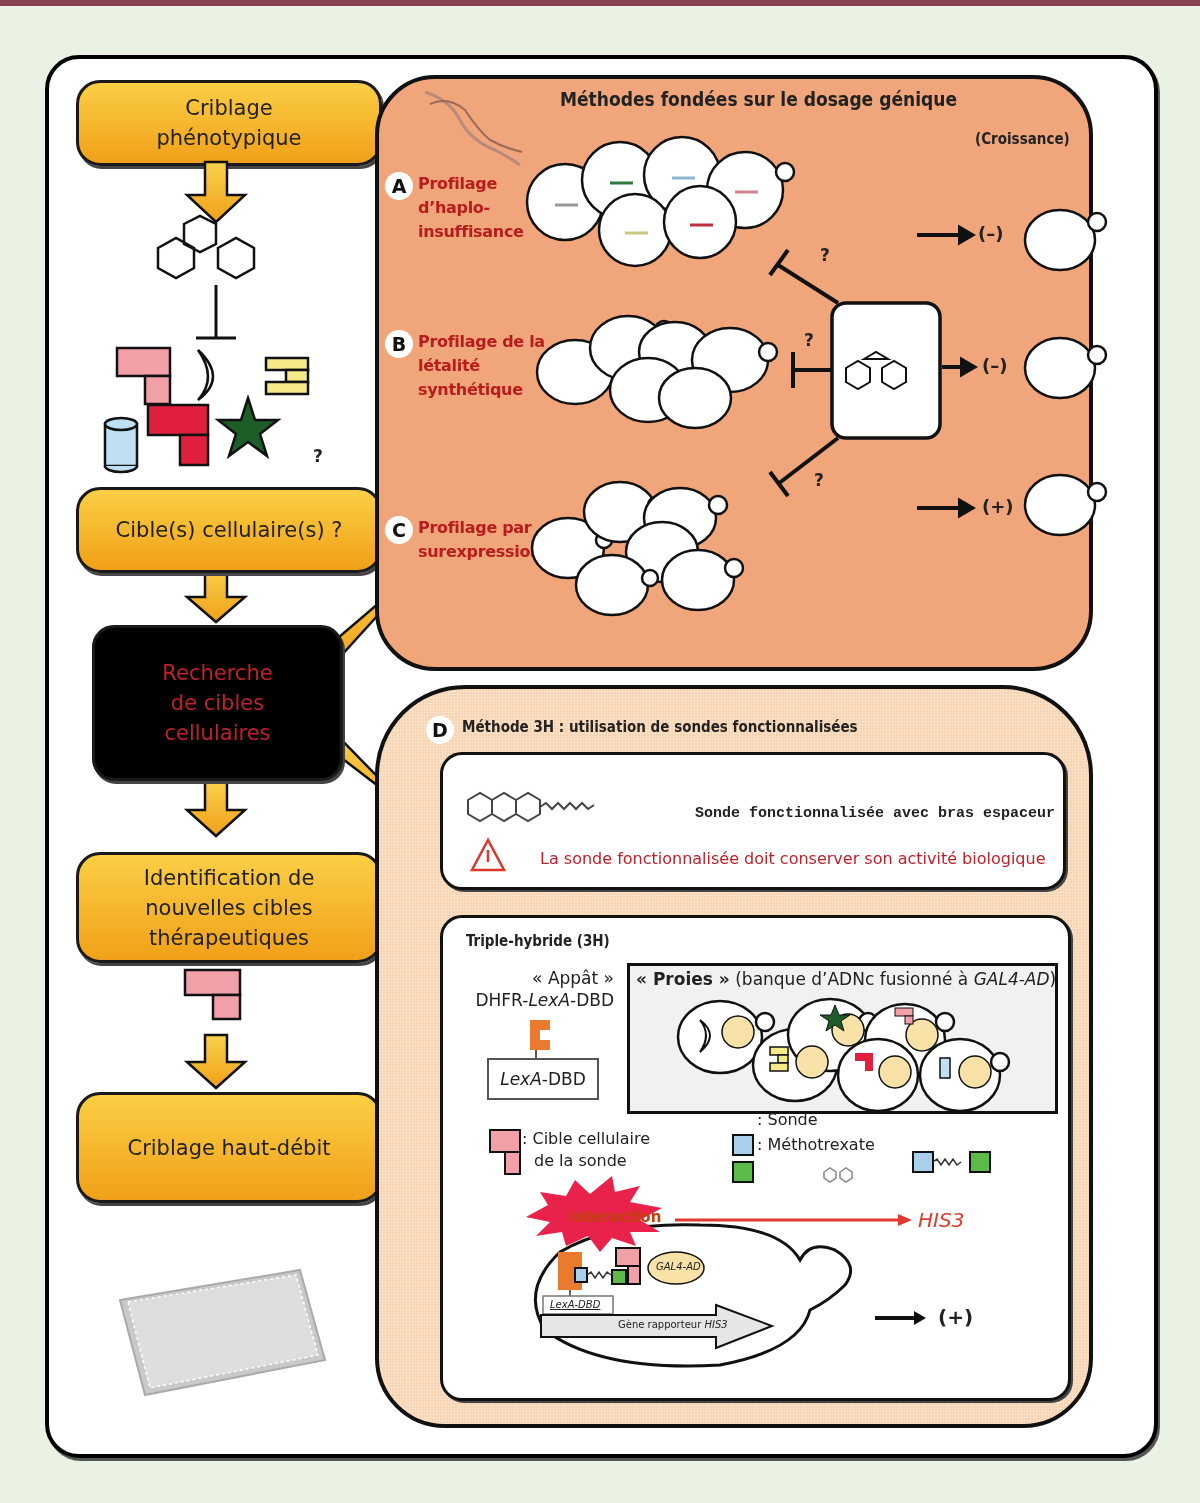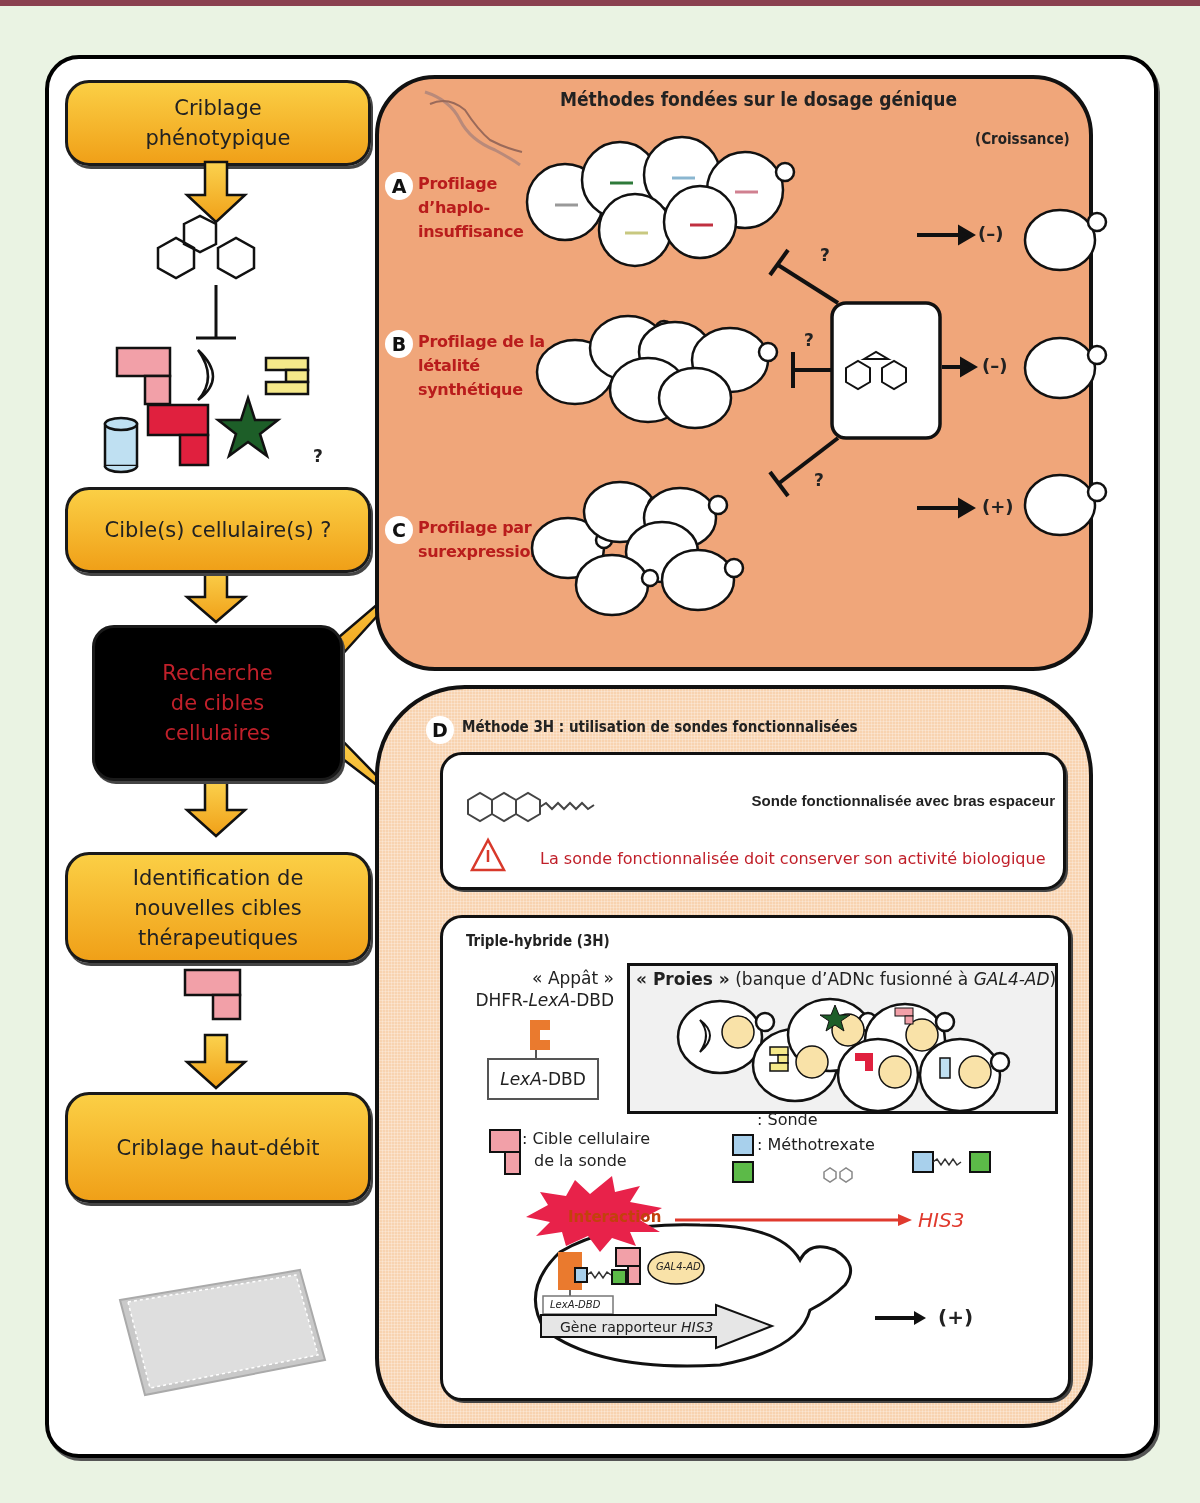--- a/index.html
+++ b/index.html
@@ -1,24 +1,24 @@
 <!DOCTYPE html>
 <html><head>
 <meta charset="utf-8">
 <style>
   html,body{margin:0;padding:0;}
   body{width:1200px;height:1503px;background:#eaf3e3;position:relative;overflow:hidden;font-family:"DejaVu Sans",sans-serif;}
   .topbar{position:absolute;left:0;top:0;width:1200px;height:6px;background:#8a4150;}
   .outer{position:absolute;left:45px;top:55px;width:1105px;height:1395px;background:#fff;border:4px solid #000;border-radius:34px;box-shadow:2px 3px 0 #555;}
-  .obox{position:absolute;background:linear-gradient(#fbcf45,#f0a018);border:3px solid #1a1a1a;border-radius:24px;box-shadow:2px 3px 0 #444;display:flex;align-items:center;justify-content:center;text-align:center;font-family:"DejaVu Sans",sans-serif;font-size:21px;color:#222;line-height:30px;white-space:pre-line;}
+  .obox{position:absolute;background:linear-gradient(#fbcf45,#f0a018);border:3px solid #1a1a1a;border-radius:24px;box-shadow:2px 3px 0 #444;display:flex;align-items:center;justify-content:center;text-align:center;font-family:"DejaVu Sans",sans-serif;font-size:21px;color:#222;line-height:30px;white-space:pre-line;margin-left:11px;}
   .wbox{position:absolute;background:#000000;border:3px solid #1a1a1a;border-radius:22px;box-shadow:2px 3px 0 #444;display:flex;align-items:center;justify-content:center;text-align:center;font-size:21px;color:#c0202a;line-height:30px;white-space:pre-line;}
   .panelA{position:absolute;left:375px;top:75px;width:710px;height:588px;background:#f0a67a;border:4px solid #111;border-radius:60px;}
   .panelD{position:absolute;left:375px;top:685px;width:710px;height:735px;border:4px solid #111;border-radius:90px 90px 70px 70px;background-color:#f8d3b0;background-image:repeating-linear-gradient(0deg,rgba(255,255,255,0.25) 0 1px,transparent 1px 3px),repeating-linear-gradient(90deg,rgba(255,255,255,0.25) 0 1px,transparent 1px 3px);}
   .title{position:absolute;font-weight:bold;font-family:"DejaVu Sans Condensed","DejaVu Sans",sans-serif;color:#222;}
-  .bold{font-weight:bold;color:#222;font-family:Liberation Sans, sans-serif;}
+  .bold{font-weight:bold;color:#222;font-family:Liberation Mono, monospace;margin-top:13px;}
   .circ{position:absolute;width:28px;height:28px;border-radius:50%;background:#fff;display:flex;align-items:center;justify-content:center;font-weight:bold;font-size:19px;color:#111;}
   .lbl{position:absolute;font-size:16px;font-weight:bold;line-height:24px;white-space:pre-line;color:#b91c1c;letter-spacing:-0.3px;}
   .q{position:absolute;font-weight:bold;font-size:17px;color:#222;}
   .res{position:absolute;font-weight:bold;font-size:18px;color:#222;}
   .probe{position:absolute;left:440px;top:752px;width:620px;height:132px;background:#fff;border:3px solid #111;border-radius:22px;box-shadow:2px 2px 0 #444;}
   .tri{position:absolute;left:440px;top:915px;width:625px;height:480px;background:#fff;border:3px solid #111;border-radius:22px;box-shadow:2px 2px 0 #444;}
   .proies{position:absolute;left:627px;top:963px;width:425px;height:145px;background:#f1f1f1;border:3px solid #111;}
   .norm{position:absolute;color:#222;font-size:17px;line-height:22px;}
   svg{position:absolute;overflow:visible;}
 </style>
@@ -369,15 +369,15 @@
   <ellipse cx="676" cy="1268" rx="28" ry="16" fill="#f9e2a8" stroke="#111" stroke-width="1.5"></ellipse>
   <line x1="570" y1="1290" x2="570" y2="1296" stroke="#333" stroke-width="1.5"></line>
   <rect x="543" y="1296" width="70" height="18" fill="#fff" stroke="#777" stroke-width="1.5"></rect>
   <polygon points="541,1315 716,1315 716,1305 772,1326 716,1348 716,1337 541,1337" fill="#e6e6e6" stroke="#111" stroke-width="2"></polygon>
   <line x1="875" y1="1318" x2="915" y2="1318" stroke="#111" stroke-width="4"></line>
   <polygon points="914,1311 926,1318 914,1325" fill="#111"></polygon>
 </svg>
 <div style="position:absolute;left:568px;top:1208px;font-weight:bold;color:#c2410c;font-size:15px;">Interaction</div>
 <div style="position:absolute;left:918px;top:1208px;color:#e03a2e;font-style:italic;font-size:20px;">HIS3</div>
 <div style="position:absolute;left:656px;top:1261px;font-style:italic;font-size:10px;color:#222;">GAL4-AD</div>
-<div style="position:absolute;left:550px;top:1299px;font-style:italic;font-size:10px;color:#222;">LexA-DBD</div>
-<div style="position:absolute;left:560px;top:1319px;font-size:14px;color:#222;"><span>Gène rapporteur </span><i>HIS3</i></div>
+<div style="position:absolute;left:550px;top:1299px;font-style:italic;font-size:10px;color:#222;text-decoration:underline;">LexA-DBD</div>
+<div style="position:absolute;left:618px;top:1319px;font-size:10px;color:#222;"><span>Gène rapporteur </span><i>HIS3</i></div>
 <div class="res" style="left:938px;top:1305px;font-size:20px;">(+)</div>
 
 </body></html>

